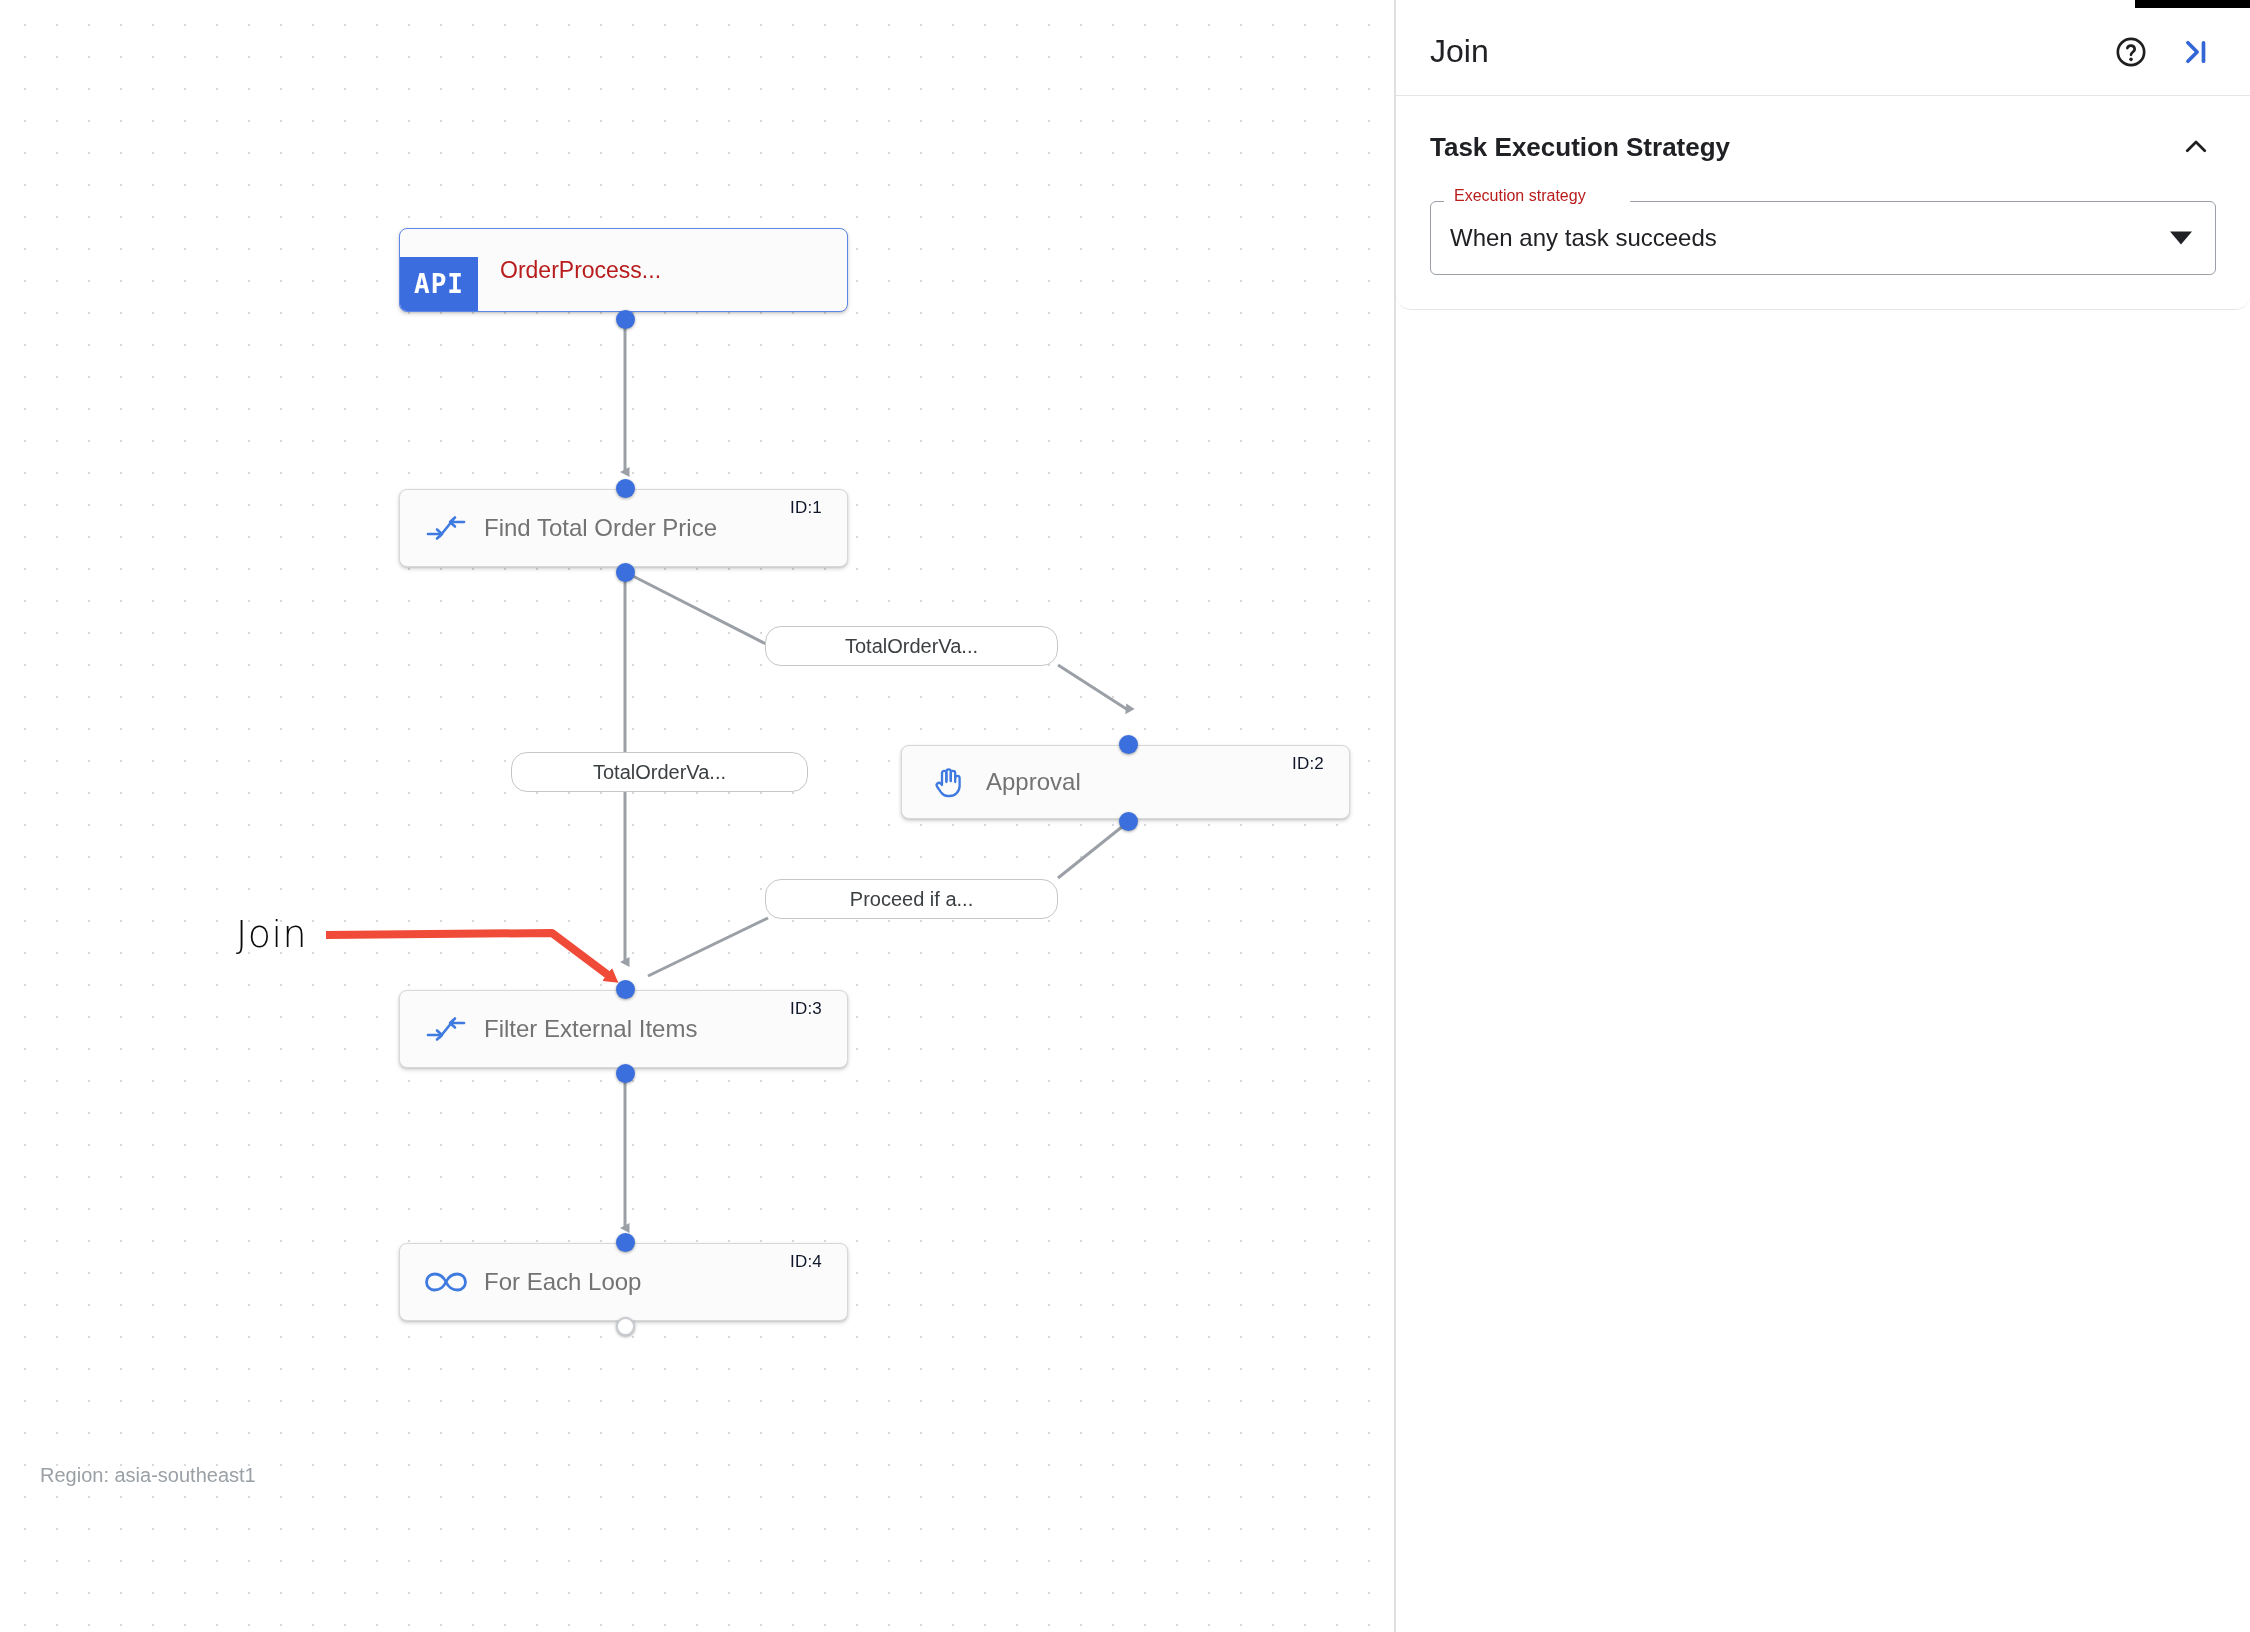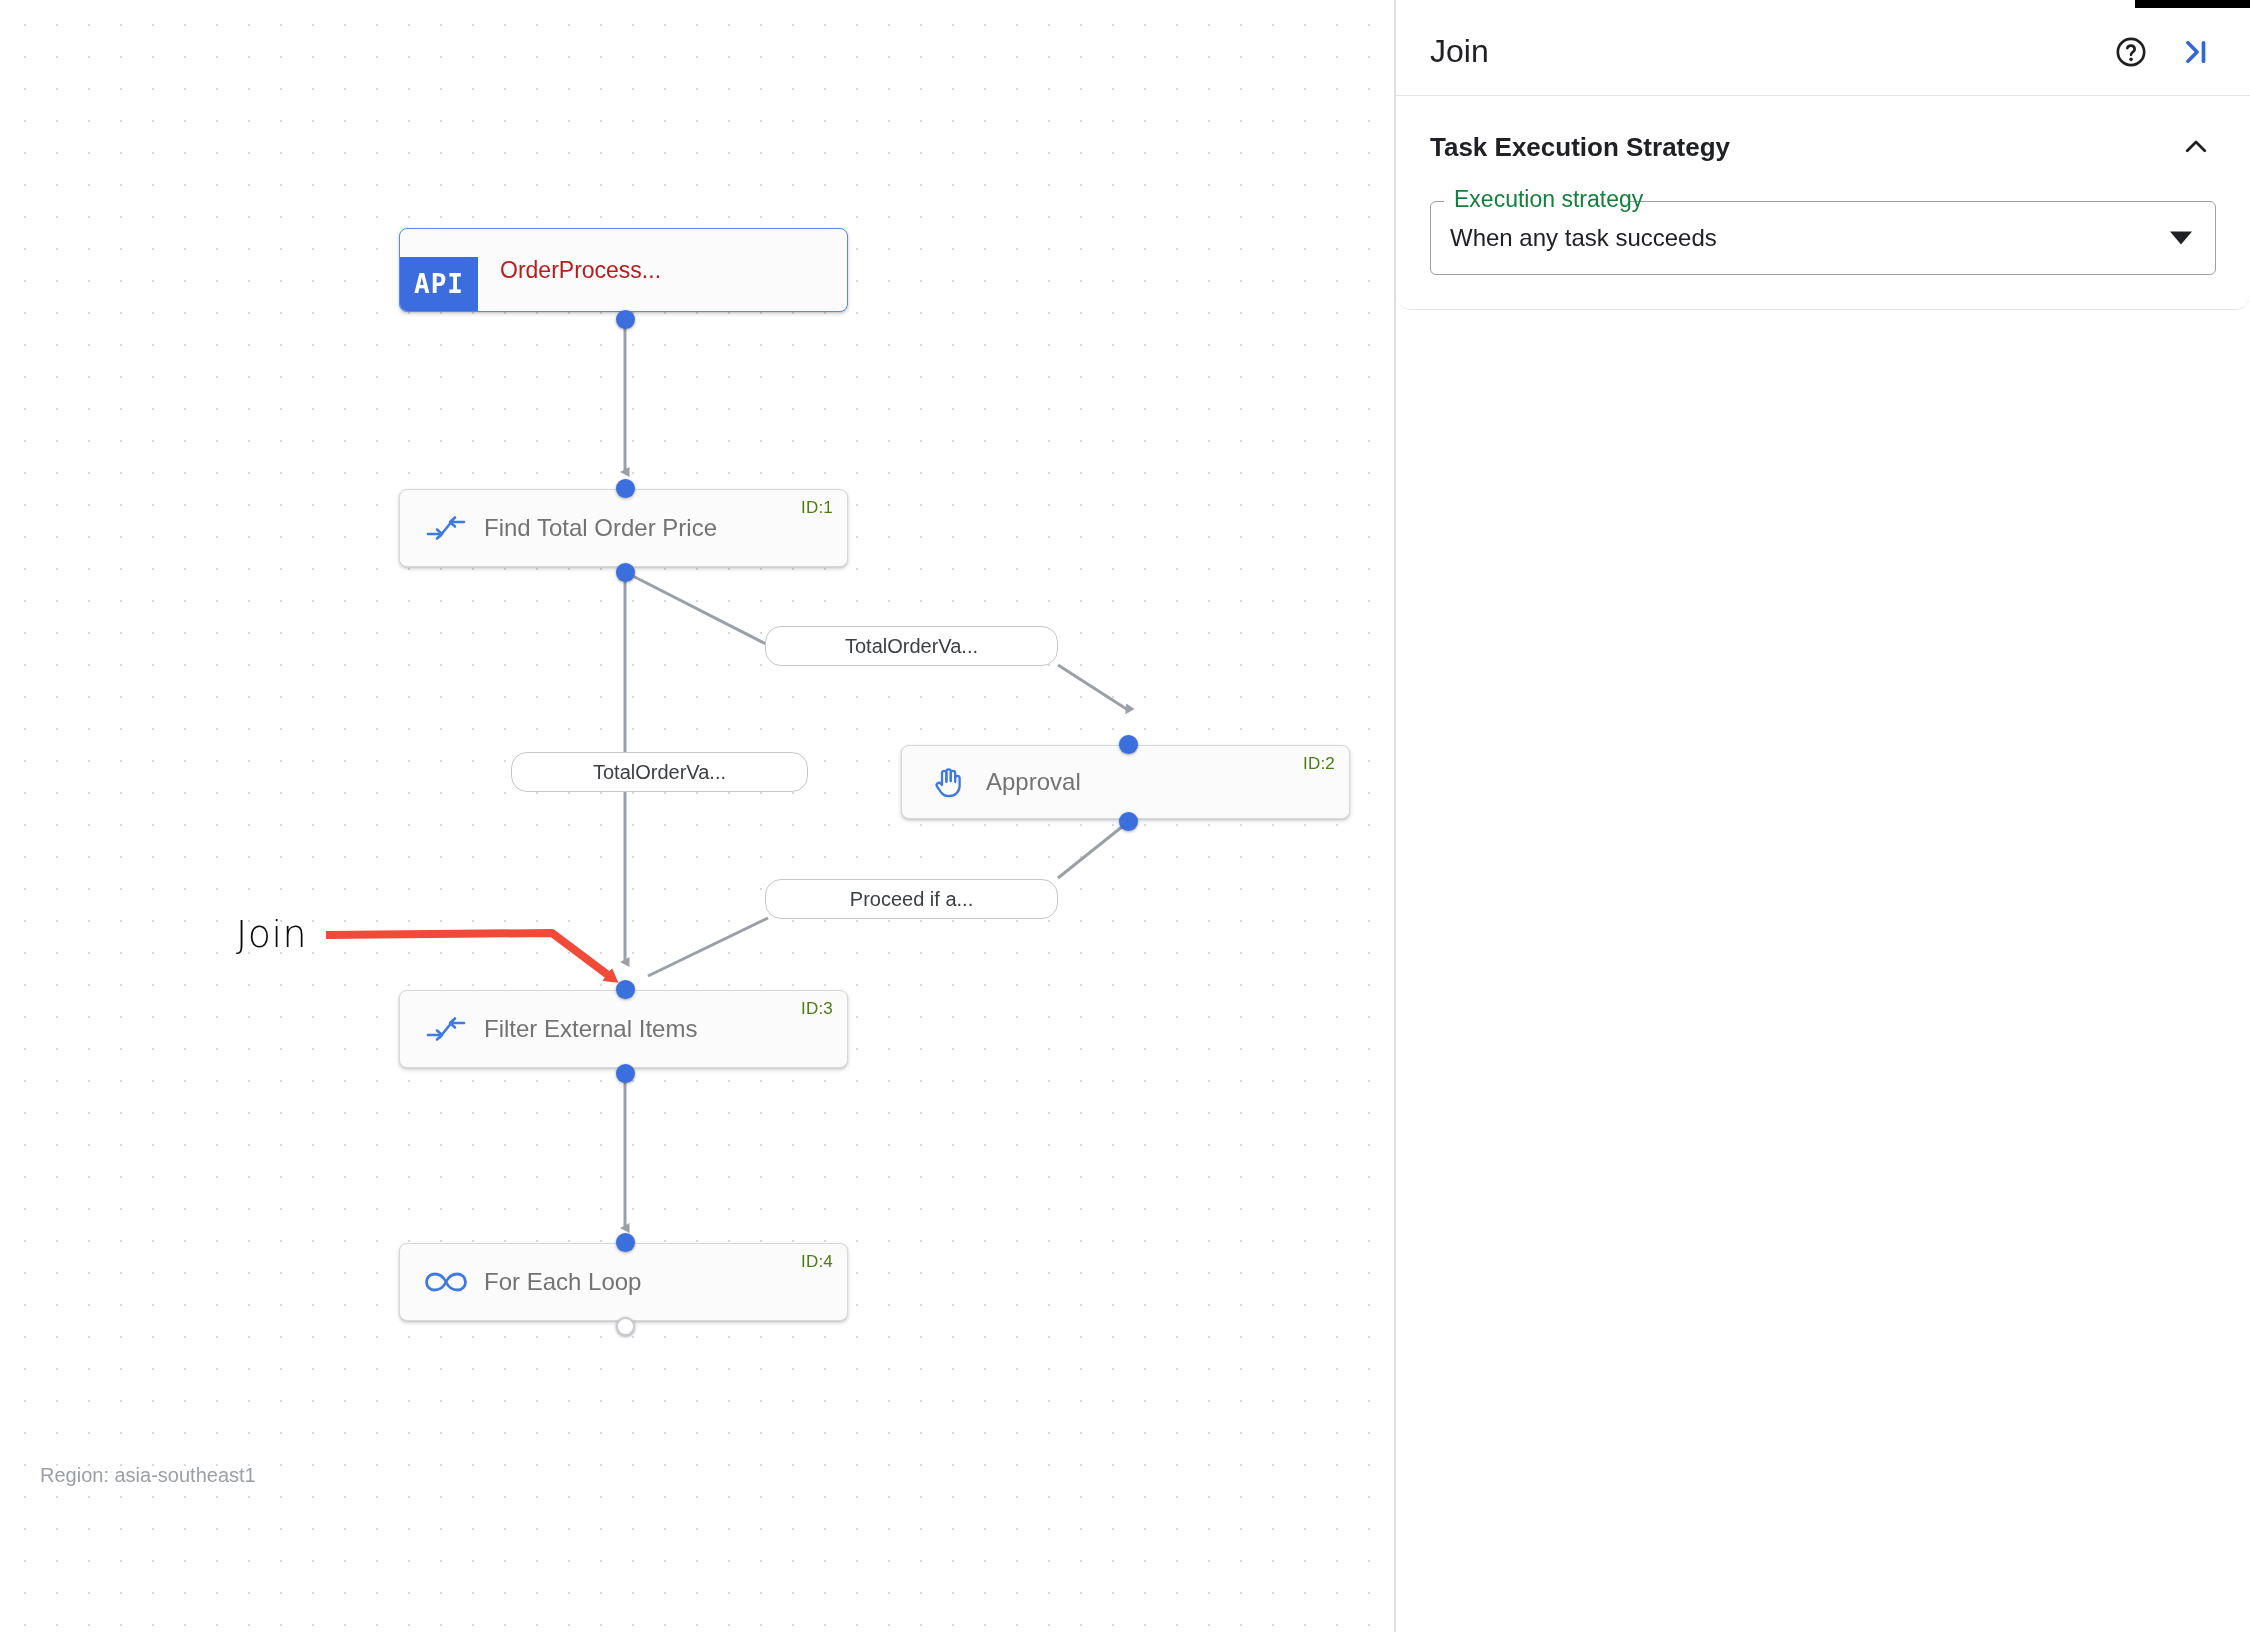--- a/index.html
+++ b/index.html
@@ -103,24 +103,24 @@
     margin-left: 18px;
     margin-right: 10px;
     display: flex;
     align-items: center;
     justify-content: center;
     color: #3f7ae0;
     flex: 0 0 auto;
   }
   .node-id {
     position: absolute;
-    right: 14px;
+    right: 25px;
     top: 8px;
     font-size: 17px;
-    color: #4d7c0f;
+    color: #0f172a;
     letter-spacing: .2px;
   }
 
   
   .conn {
     position: absolute;
     width: 19px;
     height: 19px;
     border-radius: 50%;
     background: #3b6fdd;
@@ -253,22 +253,22 @@
     left: 14px;
     top: -1px;
     height: 2px;
     background: #ffffff;
     width: 186px;
   }
   .field-label {
     position: absolute;
     left: 20px;
     top: -13px;
-    font-size: 23px;
-    color: #15803d;
+    font-size: 16px;
+    color: #b91c1c;
     background: transparent;
     padding: 0 4px;
     line-height: 1;
     text-align: center;
   }
   .field-value {
     position: absolute;
     left: 20px;
     top: 50%;
     transform: translateY(-50%);

